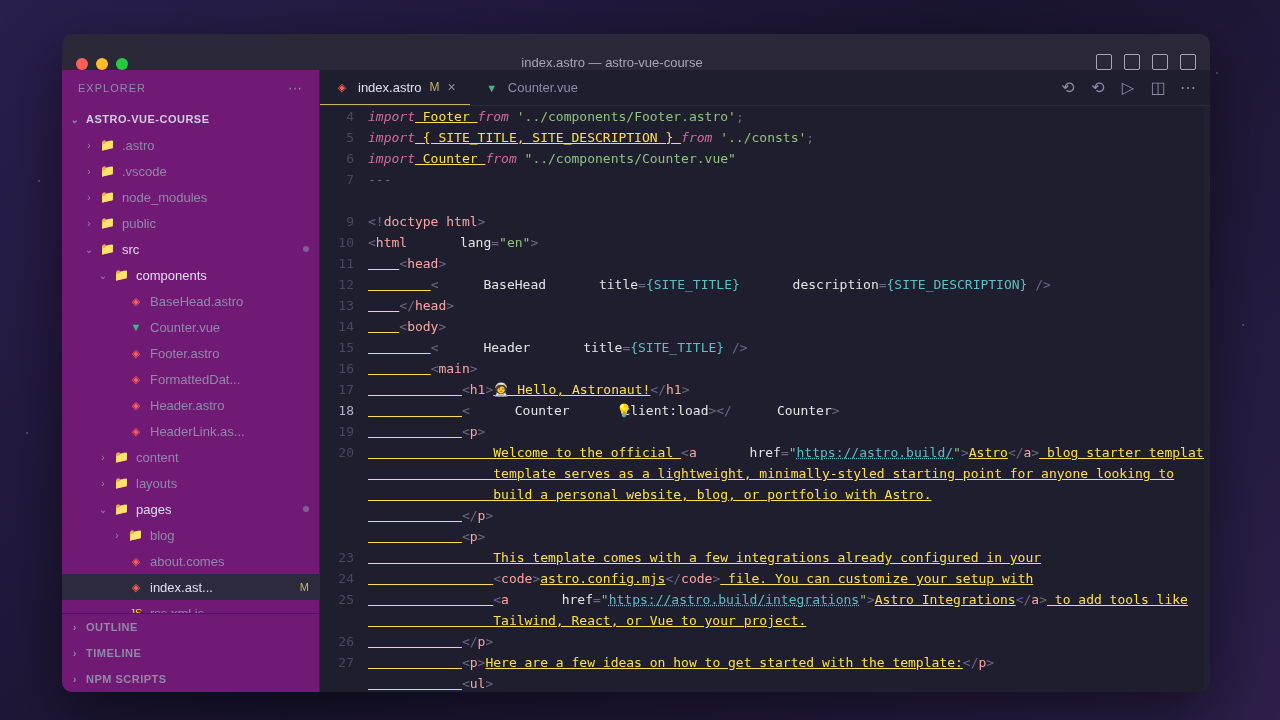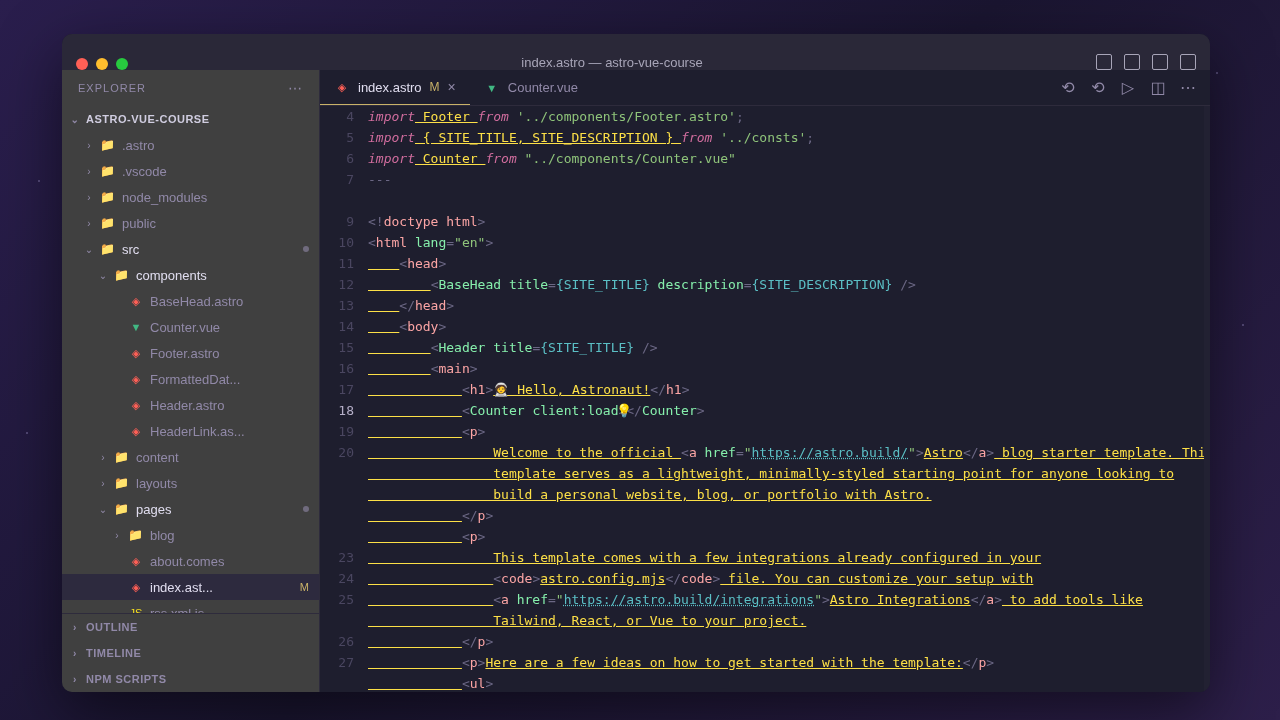--- a/index.html
+++ b/index.html
@@ -8,21 +8,21 @@
 .star { position:absolute; width:2px; height:2px; background:#8a7fb5; border-radius:50%; opacity:0.6; }
 .window { position:absolute; left:62px; top:34px; width:1148px; height:658px; background:#1e1e2e; border-radius:10px; overflow:hidden; box-shadow:0 20px 60px rgba(0,0,0,0.5); display:flex; flex-direction:column; }
 .titlebar { height:36px; background:#2a2838; display:flex; align-items:flex-end; padding:0 14px; }
 .traffic { display:flex; gap:8px; }
 .dot { width:12px; height:12px; border-radius:50%; }
 .red{background:#ff5f56;} .yellow{background:#ffbd2e;} .green{background:#27c93f;}
 .title { flex:1; text-align:center; color:#a8a5b8; font-size:13px; font-weight:500; }
 .title-icons { display:flex; gap:12px; }
 .ticon { width:16px; height:16px; border:1.5px solid #a8a5b8; border-radius:2px; position:relative; }
 .body { flex:1; display:flex; overflow:hidden; }
-.sidebar { width:258px; background:#404040; border-right:1px solid #2e2b3c; display:flex; flex-direction:column; }
+.sidebar { width:258px; background:#701a75; border-right:1px solid #2e2b3c; display:flex; flex-direction:column; }
 .sb-header { height:36px; display:flex; align-items:center; justify-content:space-between; padding:0 16px; color:#9189a8; font-size:11px; letter-spacing:1px; font-weight:500; }
 .sb-sec { height:26px; display:flex; align-items:center; padding:0 8px; color:#d0cde0; font-size:11px; font-weight:600; letter-spacing:0.5px; gap:6px; }
 .chev { width:10px; display:inline-flex; justify-content:center; color:#9189a8; font-size:10px; }
 .tree { flex:1; overflow-y:auto; }
 .tree-item { height:26px; display:flex; align-items:center; color:#9189a8; font-size:13px; gap:6px; cursor:pointer; }
 .tree-item.active { background:#2d2a3e; color:#e0ddef; }
 .tree-item.hl { color:#e0ddef; }
 .folder-ico { width:16px; height:14px; display:inline-flex; align-items:center; justify-content:center; color:#9189a8; font-size:12px; }
 .file-ico { width:16px; height:16px; display:inline-flex; align-items:center; justify-content:center; font-size:11px; }
 .astro-ico { color:#ff5f56; } .vue-ico { color:#41b883; } .js-ico { color:#f7df1e; }
@@ -39,21 +39,21 @@
 .tab-icons { margin-left:auto; display:flex; gap:14px; padding-right:14px; }
 .ticon2 { width:16px; height:16px; color:#9189a8; display:flex; align-items:center; justify-content:center; }
 .editor { flex:1; display:flex; overflow:hidden; font-family:'SF Mono',Monaco,Menlo,monospace; font-size:13px; line-height:21px; }
 .gutter { width:48px; text-align:right; padding-right:14px; color:#4a4660; user-select:none; }
 .gutter .ln { height:21px; }
 .gutter .ln.cur { color:#b5afc8; }
 .bulb { position:absolute; left:296px; color:#f7df1e; font-size:13px; }
 .code { flex:1; color:#c9c5d9; white-space:pre; overflow-x:auto; }
 .code .row { height:21px; }
 .k-pink { color:#d16d9e; font-style:italic; }
-.k-orange { color:#86efac; }
+.k-orange { color:#e5e5e5;margin-left:45px; }
 .k-green { color:#8fc47a; }
 .k-red { color:#fca5a5; }
 .k-teal { color:#5bbfc5; }
 .k-grey { color:#6b6784; }
 .k-white { color:#fde047;text-decoration:underline; }
 .k-link { color:#5bbfc5; text-decoration:dotted underline; }
 .minimap { width:6px; background:#2e2b3c; opacity:0.3; }
 .dots-menu { color:#9189a8; font-size:14px; letter-spacing:1px; }
 </style>
 </head>

